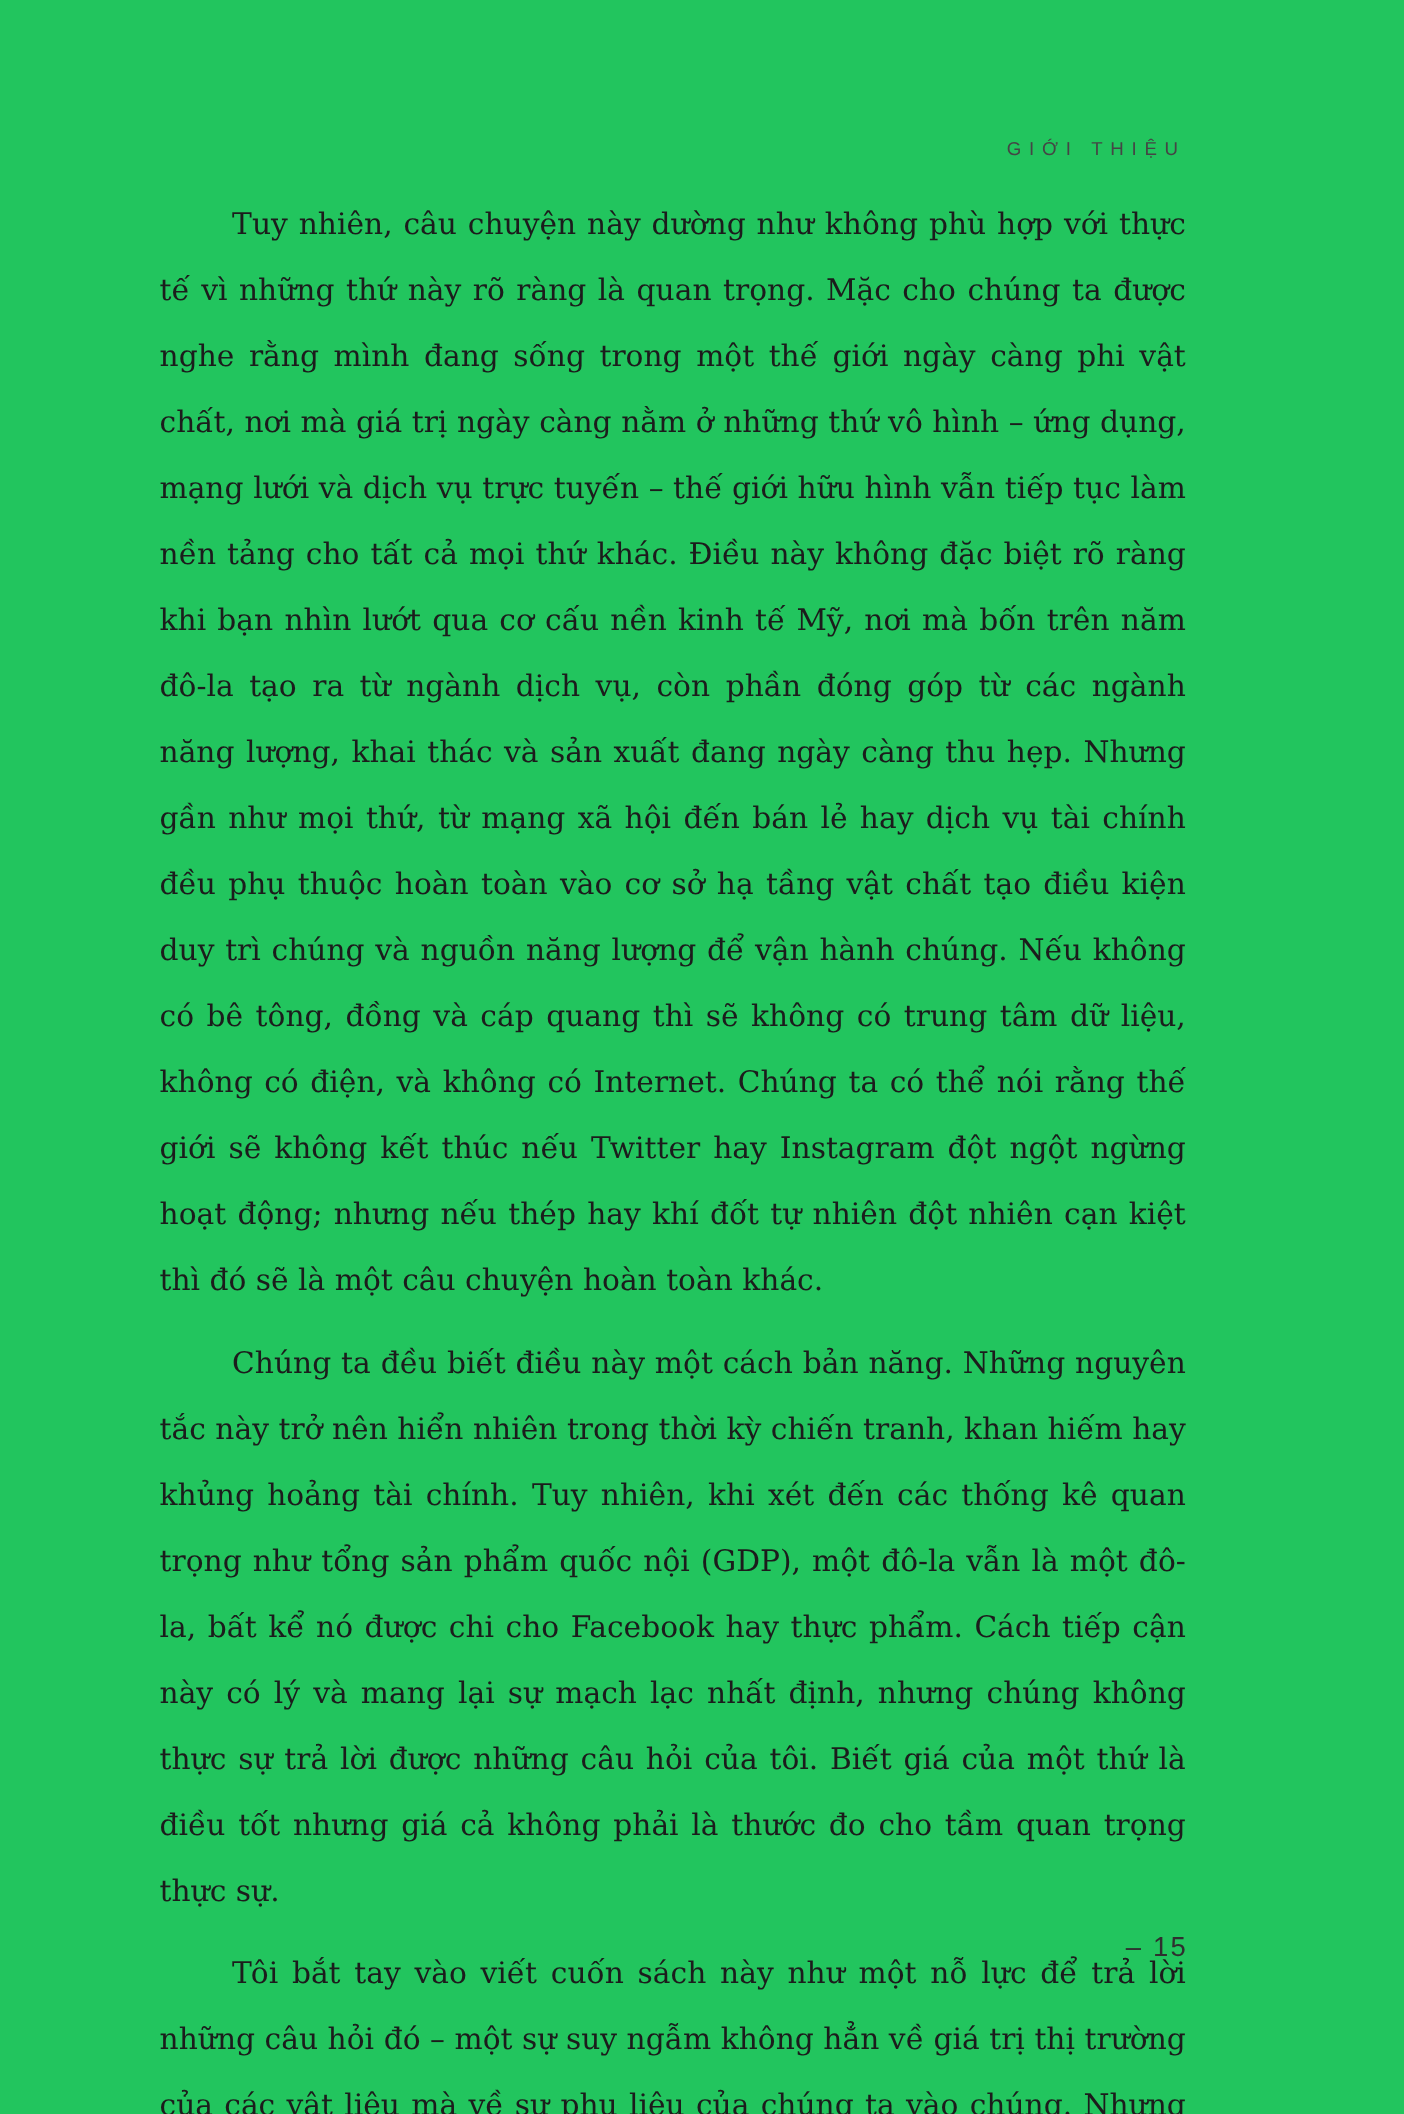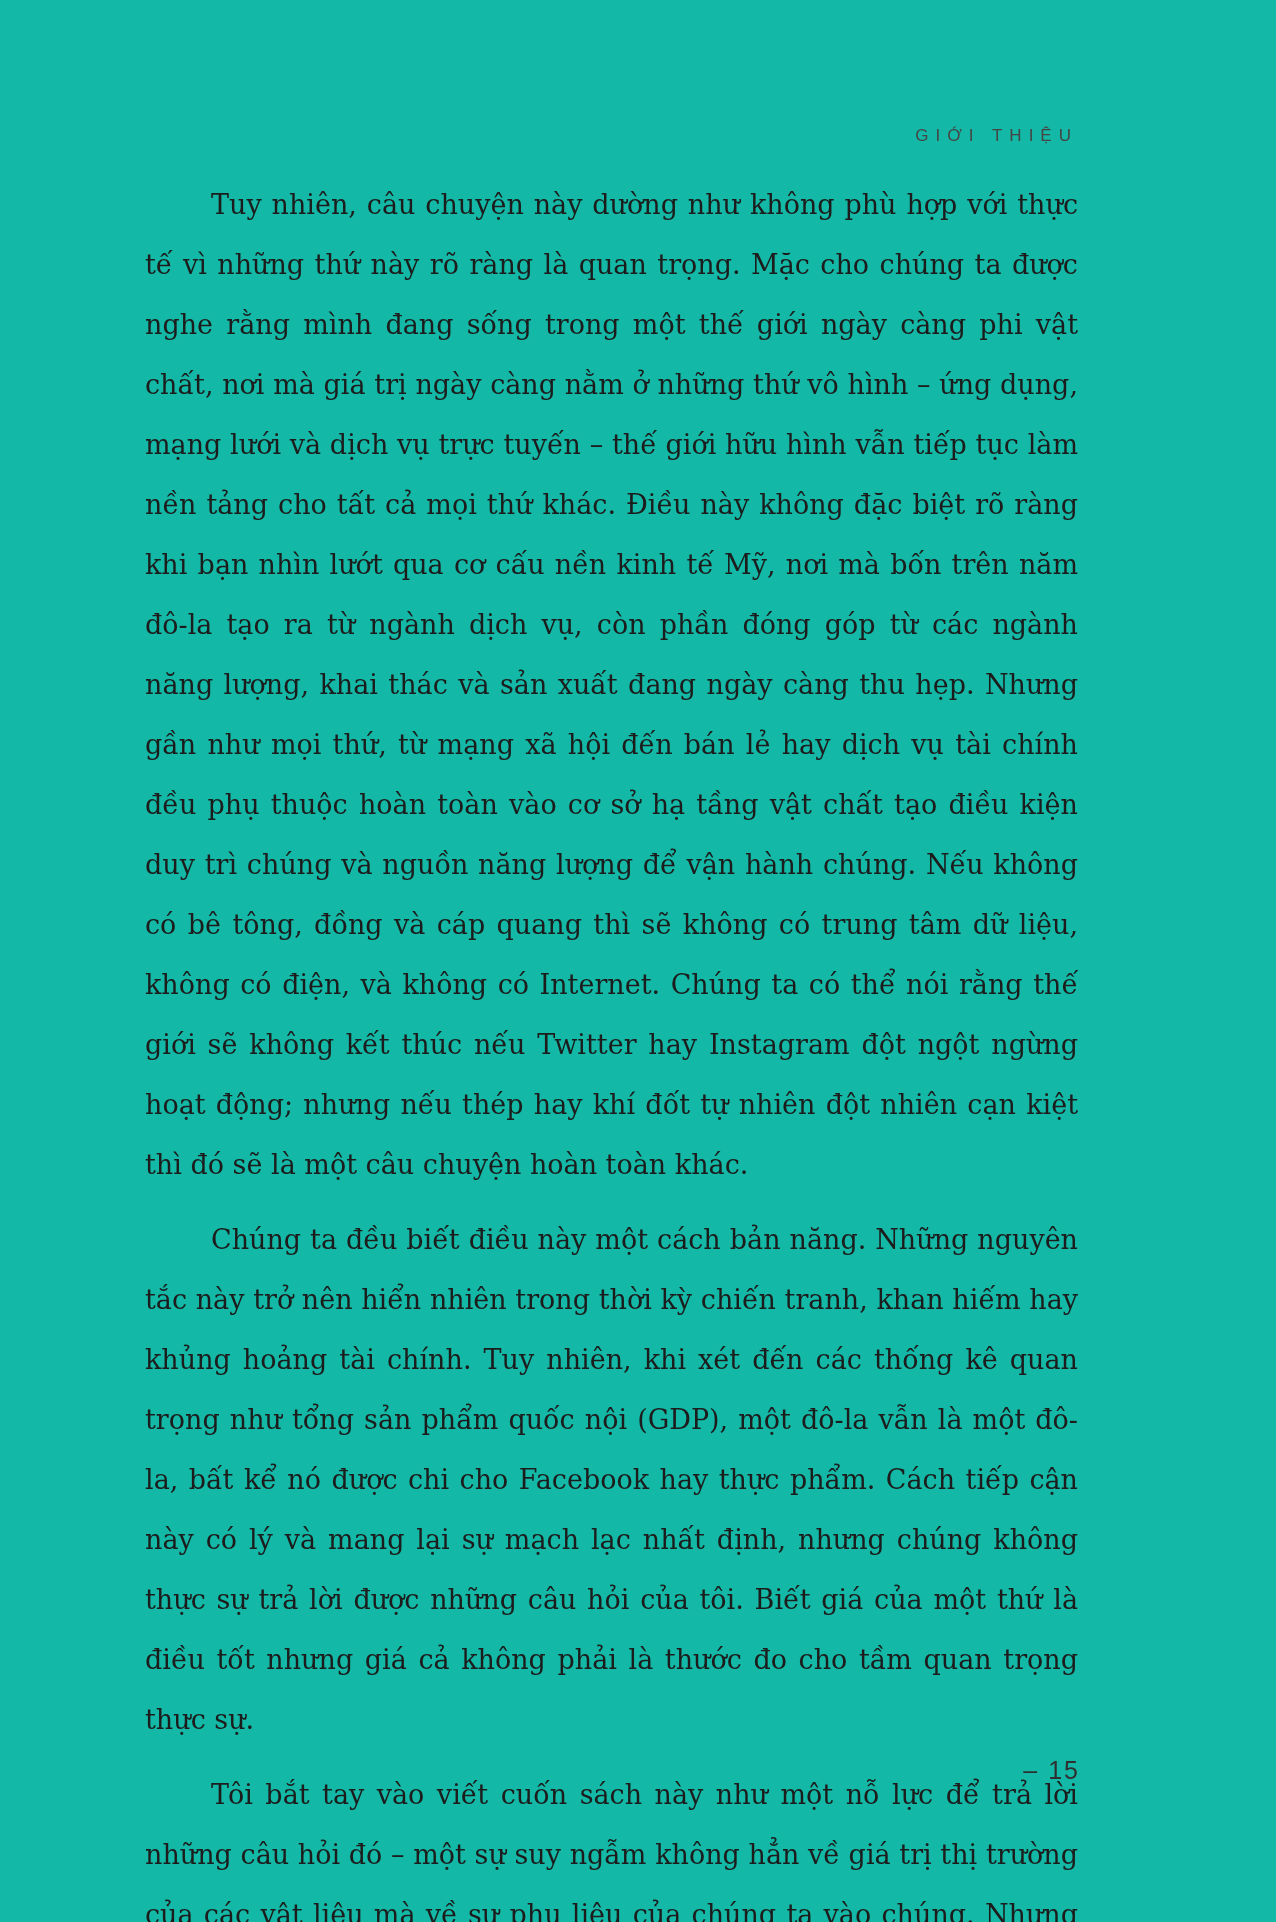--- a/index.html
+++ b/index.html
@@ -4,21 +4,21 @@
 <style>
   html, body {
     margin: 0;
     padding: 0;
     background: #ffffff;
   }
   .page {
     position: relative;
     width: 1276px;
     height: 1922px;
-    background: #14b8a6;
+    background: #22c55e;
     overflow: hidden;
     font-family: "DejaVu Serif", serif;
   }
   .running-head {
     position: absolute;
     top: 126px;
     right: 198px;
     font-family: "Liberation Sans", sans-serif;
     font-size: 17px;
     letter-spacing: 7px;

